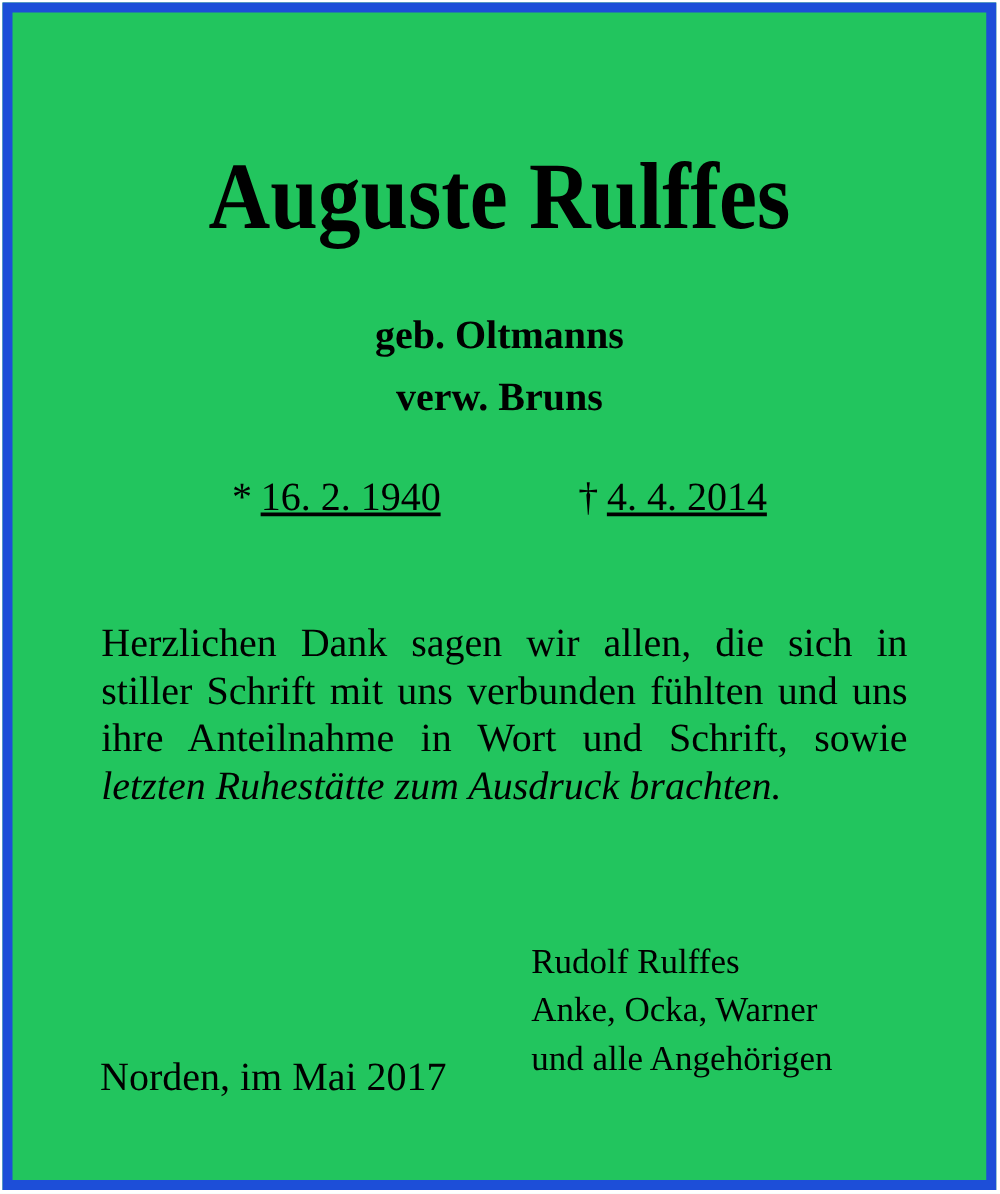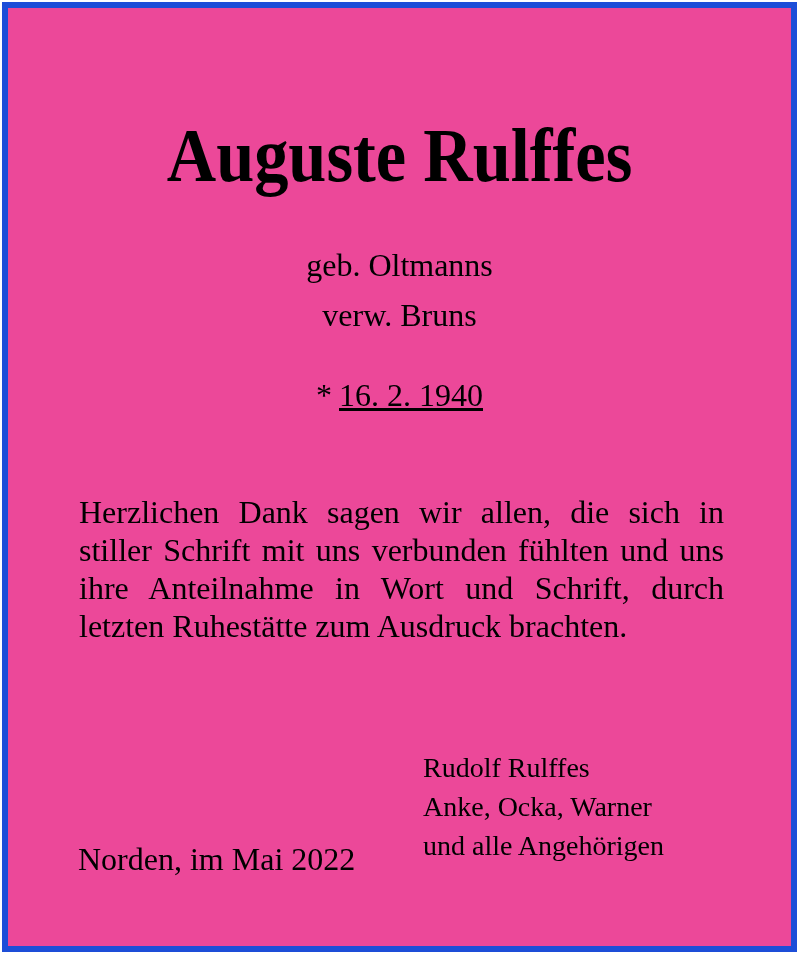--- a/index.html
+++ b/index.html
@@ -15,22 +15,22 @@
   }
   .page {
     position: relative;
     width: 800px;
     height: 955px;
     background: #ffffff;
   }
   .frame {
     position: absolute;
     left: 2px; top: 2px; right: 3px; bottom: 3px;
-    border: 6px solid #1d4ed8;
-    background: #ec4899;
+    border: 8px solid #1d4ed8;
+    background: #22c55e;
   }
   
   .deceased-name {
     position: absolute;
     left: 0; top: 109px;
     width: 100%;
     margin: 0;
     font-size: 76px;
     font-weight: bold;
     line-height: 1;
@@ -38,21 +38,21 @@
     letter-spacing: 0;
     transform: scaleX(0.9);
     transform-origin: 50% 50%;
     white-space: nowrap;
   }
   .subname {
     position: absolute;
     left: 0;
     width: 100%;
     font-size: 32px;
-    font-weight: normal;
+    font-weight: bold;
     line-height: 1;
     text-align: center;
   }
   .maiden  { top: 241px; }
   .widowed { top: 291px; }
   .dates {
     position: absolute;
     left: 0; top: 371px;
     width: 100%;
     display: flex;
@@ -70,20 +70,21 @@
     width: 645px;
     font-size: 32px;
     line-height: 38px;
   }
   .message .msg-line {
     text-align: justify;
     text-align-last: justify;
   }
   .message .msg-line:last-child {
     text-align-last: left;
+    font-style: italic;
   }
   .mourners {
     position: absolute;
     left: 415px; top: 740px;
     font-size: 28px;
     font-weight: normal;
     line-height: 39px;
     white-space: nowrap;
   }
   .place-date {
@@ -103,31 +104,34 @@
     <h1 class="deceased-name">Auguste Rulffes</h1>
 
     <div class="subname maiden">geb. Oltmanns</div>
 
     <div class="subname widowed">verw. Bruns</div>
 
     <div class="dates">
       <span class="date-item">
         <span class="date-symbol">*</span><span>16. 2. 1940</span>
       </span>
+      <span class="date-item">
+        <span class="date-symbol">†</span><span>4. 4. 2014</span>
+      </span>
     </div>
 
     <div class="message">
       <div class="msg-line">Herzlichen Dank sagen wir allen, die sich in</div>
       <div class="msg-line">stiller Schrift mit uns verbunden fühlten und uns</div>
-      <div class="msg-line">ihre Anteilnahme in Wort und Schrift, durch</div>
+      <div class="msg-line">ihre Anteilnahme in Wort und Schrift, sowie</div>
       <div class="msg-line">letzten Ruhestätte zum Ausdruck brachten.</div>
     </div>
 
     <div class="mourners">
       <div>Rudolf Rulffes</div>
       <div>Anke, Ocka, Warner</div>
       <div>und alle Angehörigen</div>
     </div>
 
-    <div class="place-date">Norden, im Mai 2022</div>
+    <div class="place-date">Norden, im Mai 2017</div>
 
   </div>
 </div>
 
 </body></html>

